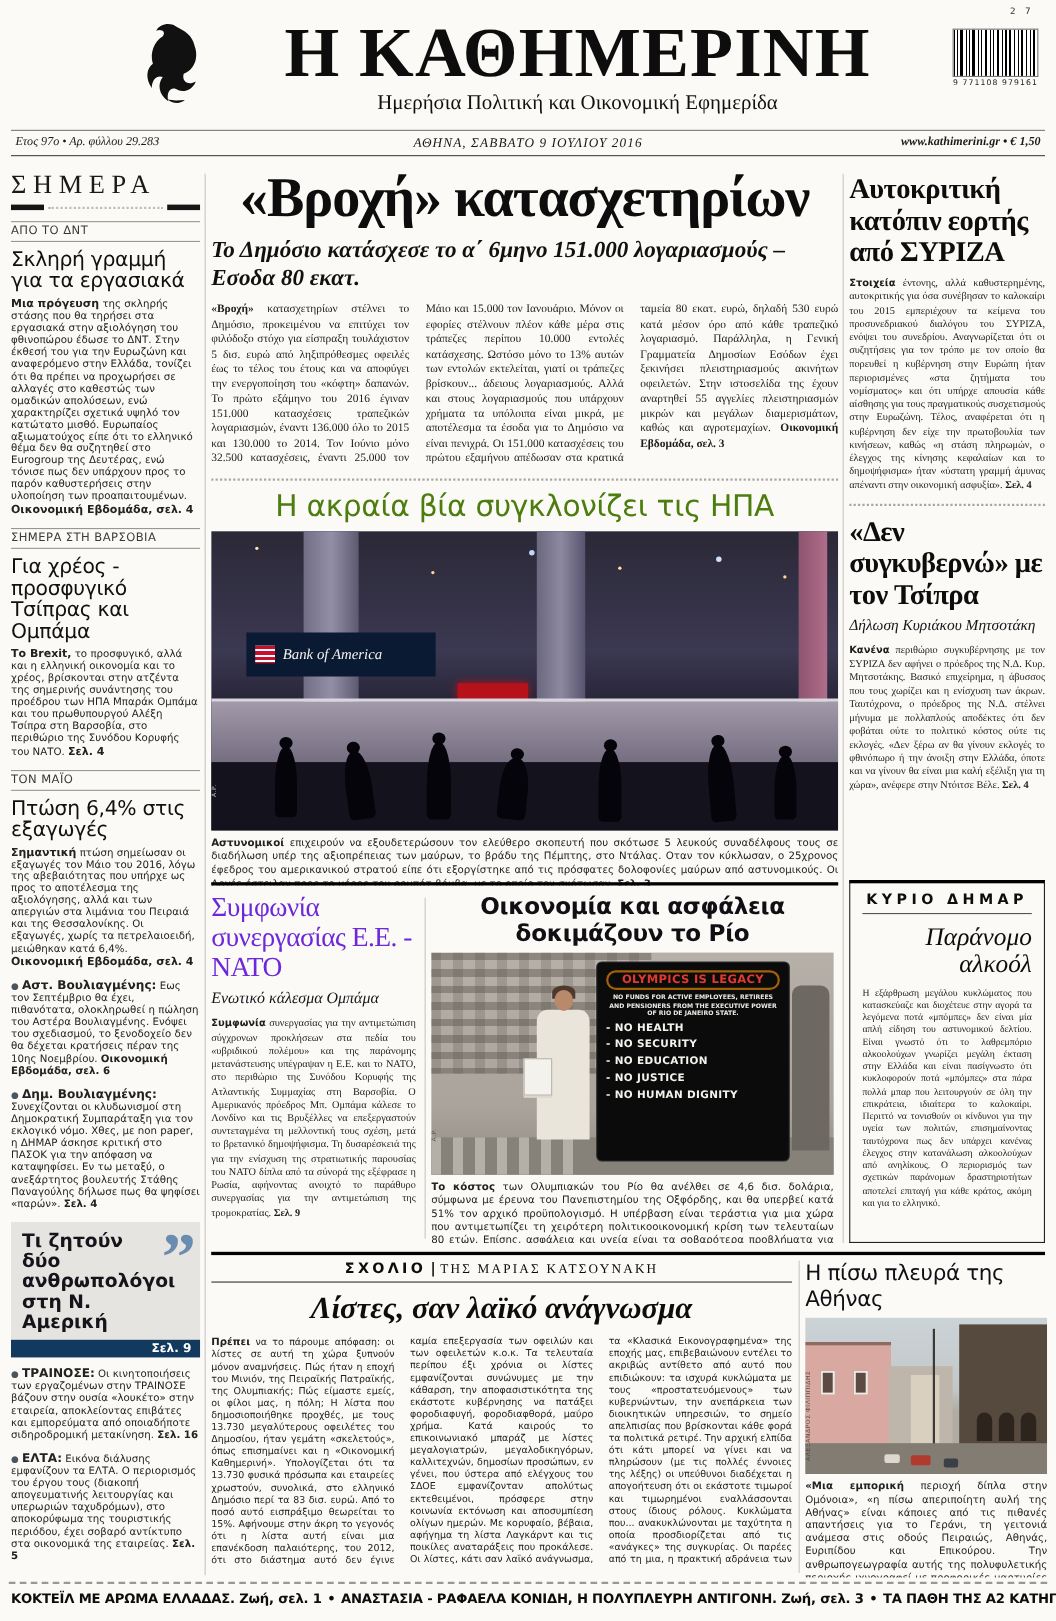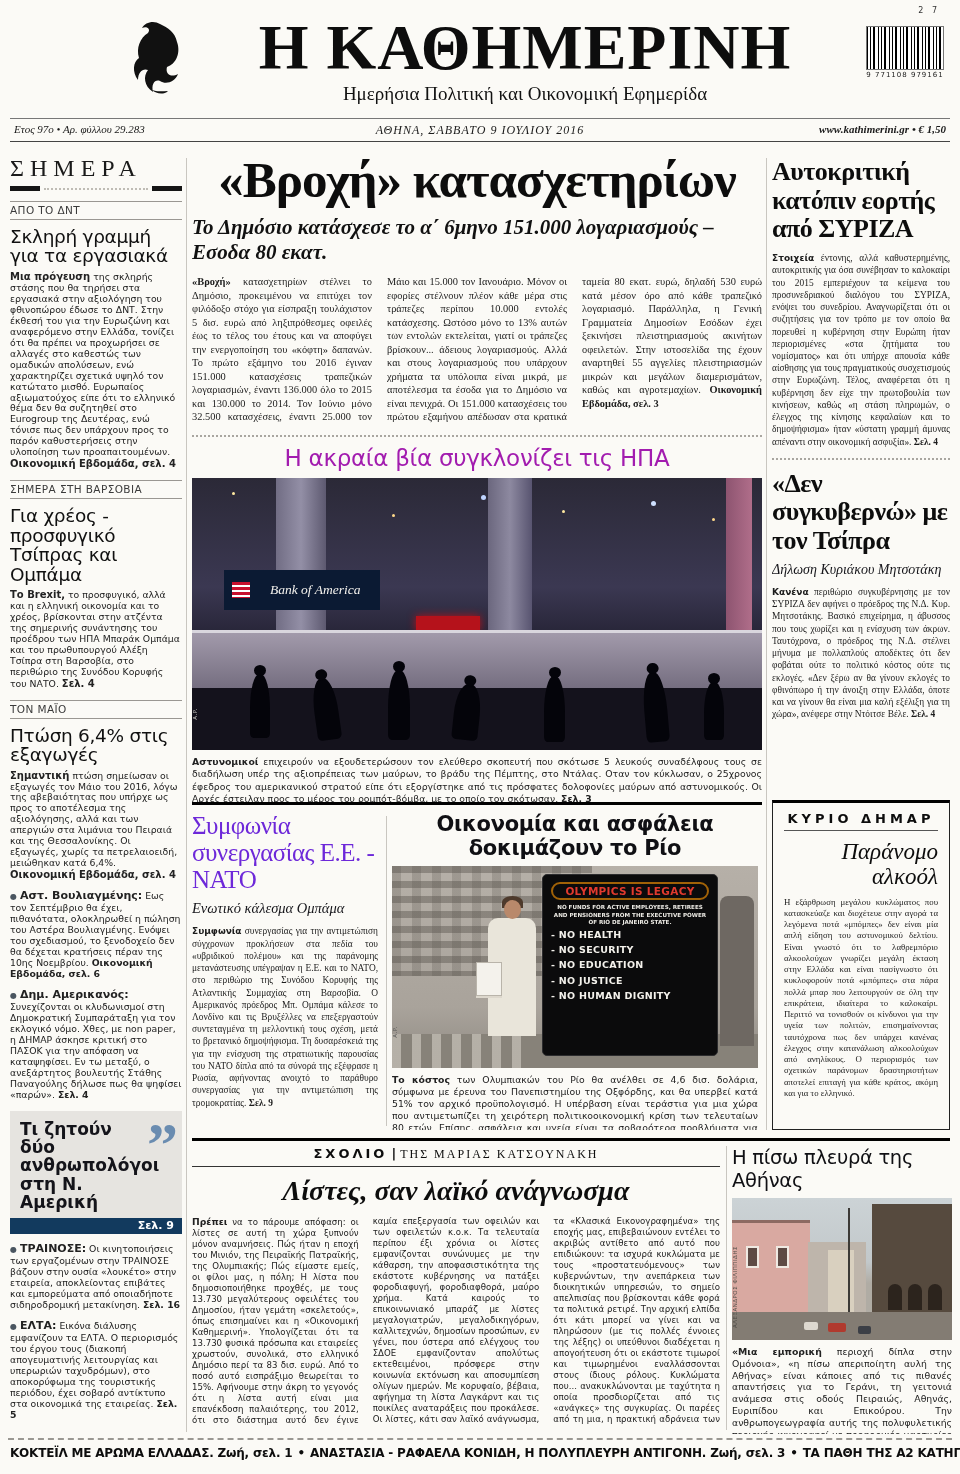--- a/index.html
+++ b/index.html
@@ -45,30 +45,30 @@
   .promo-title { font-weight:700; font-size:17px; line-height:1.08; color:#14141a; width:108px; }
   .promo-quote { position:absolute; right:4px; top:2px; font-family:"Liberation Serif",serif; font-weight:700; font-size:62px; color:#6a8cb0; line-height:1; }
   .promo-bar { background:#123a5e; color:#fff; text-align:right; font-weight:700; font-size:11px; padding:1px 8px 2px; margin:7px -10px 0; }
 
   
   .lead-band { position:absolute; left:192px; top:155px; width:570px; height:650px; overflow:hidden; }
   .lead-headline { font-family:"Liberation Serif",serif; font-weight:600; font-size:51px; line-height:1.0; text-align:center; letter-spacing:-1px; color:#0d0d0d; }
   .lead-deck { font-family:"Liberation Serif",serif; font-style:italic; font-weight:700; font-size:21px; margin-top:9px; color:#111; }
   .lead-body { margin-top:10px; height:152px; overflow:hidden; column-count:3; column-gap:15px; font-family:"Liberation Serif",serif; font-size:10.4px; line-height:1.3; text-align:justify; color:#1c1c1c; }
   .dotted-sep { border-top:2px dotted #a9a6a0; margin-top:8px; }
-  .us-headline { text-align:center; font-size:23px; font-weight:400; color:#a21caf; margin:8px 0 7px; letter-spacing:-0.3px; }
+  .us-headline { text-align:center; font-size:27px; font-weight:400; color:#4d7c0f; margin:8px 0 7px; letter-spacing:-0.3px; }
   .caption { margin-top:6px; font-size:9.3px; line-height:1.32; text-align:justify; color:#222; height:52px; overflow:hidden; }
 
   
   .photo-us { position:relative; width:570px; height:272px; background:linear-gradient(180deg,#2b2937 0%,#3b3852 40%,#171522 72%,#11101a 100%); overflow:hidden; }
   .pillar { position:absolute; top:0; height:160px; }
   .p1 { left:84px; width:50px; background:linear-gradient(90deg,#716d84,#938fa6 50%,#5d5970); }
   .p2 { left:296px; width:44px; background:linear-gradient(90deg,#6b677e,#8d89a0 50%,#585470); }
   .p3 { right:10px; width:26px; height:200px; background:linear-gradient(90deg,#8d5470,#b06e8a); }
-  .boa-sign { position:absolute; left:32px; top:92px; width:156px; height:40px; background:#0b1a33; display:flex; align-items:center; padding:4px 8px; gap:20px; }
+  .boa-sign { position:absolute; left:32px; top:92px; width:172px; height:40px; background:#0b1a33; display:flex; align-items:center; padding:4px 8px; gap:7px; }
   .boa-flag { width:18px; height:16px; background:repeating-linear-gradient(180deg,#c8102e 0 3px,#fff 3px 5px); }
   .boa-text { color:#f4f2ee; font-family:"Liberation Serif",serif; font-style:italic; font-size:13.5px; white-space:nowrap; }
   .red-ticker { position:absolute; left:224px; top:138px; width:64px; height:15px; background:#b5121b; box-shadow:0 0 8px #b5121b; }
   .us-wall { position:absolute; left:0; top:152px; width:570px; height:58px; background:linear-gradient(180deg,#a29aab,#756e80); border-top:3px solid #d9d6de; }
   .us-ground { position:absolute; left:0; top:210px; width:570px; height:62px; background:#14121c; }
   .fig { position:absolute; background:#04040a; border-radius:45% 45% 18% 18% / 55% 55% 8% 8%; }
   .fig::before { content:""; position:absolute; top:-9px; left:50%; transform:translateX(-50%); width:12px; height:11px; border-radius:50%; background:#04040a; }
   .lights { position:absolute; top:14px; left:40px; width:3px; height:3px; border-radius:50%; background:#ffe9a0;
             box-shadow:70px 8px 0 1px #cfe0ff, 160px 22px 0 #ffd98a, 250px 4px 0 1px #bfd4ff, 330px 18px 0 #ffe9a0, 420px 10px 0 1px #cfe0ff, 480px 26px 0 #ffd98a; }
   .vcredit { position:absolute; left:0px; bottom:30px; writing-mode:vertical-rl; transform:rotate(180deg); font-size:5.5px; letter-spacing:0.5px; color:#cfcdc8; opacity:0.9; }
@@ -186,21 +186,21 @@
       <div class="sb-body"><b>Το Brexit,</b><span> το προσφυγικό, αλλά και η ελληνική οικονομία και το χρέος, βρίσκονται στην ατζέντα της σημερινής συνάντησης του προέδρου των ΗΠΑ Μπαράκ Ομπάμα και του πρωθυπουργού Αλέξη Τσίπρα στη Βαρσοβία, στο περιθώριο της Συνόδου Κορυφής του ΝΑΤΟ. </span><b>Σελ. 4</b></div>
     </div>
 
     <div>
       <div class="kicker">ΤΟΝ ΜΑΪΟ</div>
       <div class="sb-title">Πτώση 6,4% στις εξαγωγές</div>
       <div class="sb-body"><b>Σημαντική</b><span> πτώση σημείωσαν οι εξαγωγές τον Μάιο του 2016, λόγω της αβεβαιότητας που υπήρχε ως προς το αποτέλεσμα της αξιολόγησης, αλλά και των απεργιών στα λιμάνια του Πειραιά και της Θεσσαλονίκης. Οι εξαγωγές, χωρίς τα πετρελαιοειδή, μειώθηκαν κατά 6,4%. </span><b>Οικονομική Εβδομάδα, σελ. 4</b></div>
     </div>
 
     <div class="sb-bullet"><span class="dot">●</span><b class="head">Αστ. Βουλιαγμένης:</b><span> Εως τον Σεπτέμβριο θα έχει, πιθανότατα, ολοκληρωθεί η πώληση του Αστέρα Βουλιαγμένης. Ενόψει του σχεδιασμού, το ξενοδοχείο δεν θα δέχεται κρατήσεις πέραν της 10ης Νοεμβρίου. </span><b>Οικονομική Εβδομάδα, σελ. 6</b></div>
-    <div class="sb-bullet"><span class="dot">●</span><b class="head">Δημ. Αμερικανός:</b><span> Συνεχίζονται οι κλυδωνισμοί στη Δημοκρατική Συμπαράταξη για τον εκλογικό νόμο. Χθες, με non paper, η ΔΗΜΑΡ άσκησε κριτική στο ΠΑΣΟΚ για την απόφαση να καταψηφίσει. Εν τω μεταξύ, ο ανεξάρτητος βουλευτής Στάθης Παναγούλης δήλωσε πως θα ψηφίσει «παρών». </span><b>Σελ. 4</b></div>
+    <div class="sb-bullet"><span class="dot">●</span><b class="head">Δημ. Βουλιαγμένης:</b><span> Συνεχίζονται οι κλυδωνισμοί στη Δημοκρατική Συμπαράταξη για τον εκλογικό νόμο. Χθες, με non paper, η ΔΗΜΑΡ άσκησε κριτική στο ΠΑΣΟΚ για την απόφαση να καταψηφίσει. Εν τω μεταξύ, ο ανεξάρτητος βουλευτής Στάθης Παναγούλης δήλωσε πως θα ψηφίσει «παρών». </span><b>Σελ. 4</b></div>
 
     <div class="promo">
       <div class="promo-quote">”</div>
       <div class="promo-title">Τι ζητούν δύο ανθρωπολόγοι στη Ν. Αμερική</div>
       <div class="promo-bar">Σελ. 9</div>
     </div>
 
     <div class="sb-bullet"><span class="dot">●</span><b class="head">ΤΡΑΙΝΟΣΕ:</b><span> Οι κινητοποιήσεις των εργαζομένων στην ΤΡΑΙΝΟΣΕ βάζουν στην ουσία «λουκέτο» στην εταιρεία, αποκλείοντας επιβάτες και εμπορεύματα από οποιαδήποτε σιδηροδρομική μετακίνηση. </span><b>Σελ. 16</b></div>
     <div class="sb-bullet"><span class="dot">●</span><b class="head">ΕΛΤΑ:</b><span> Εικόνα διάλυσης εμφανίζουν τα ΕΛΤΑ. Ο περιορισμός του έργου τους (διακοπή απογευματινής λειτουργίας και υπερωριών ταχυδρόμων), στο αποκορύφωμα της τουριστικής περιόδου, έχει σοβαρό αντίκτυπο στα οικονομικά της εταιρείας. </span><b>Σελ. 5</b></div>
 

